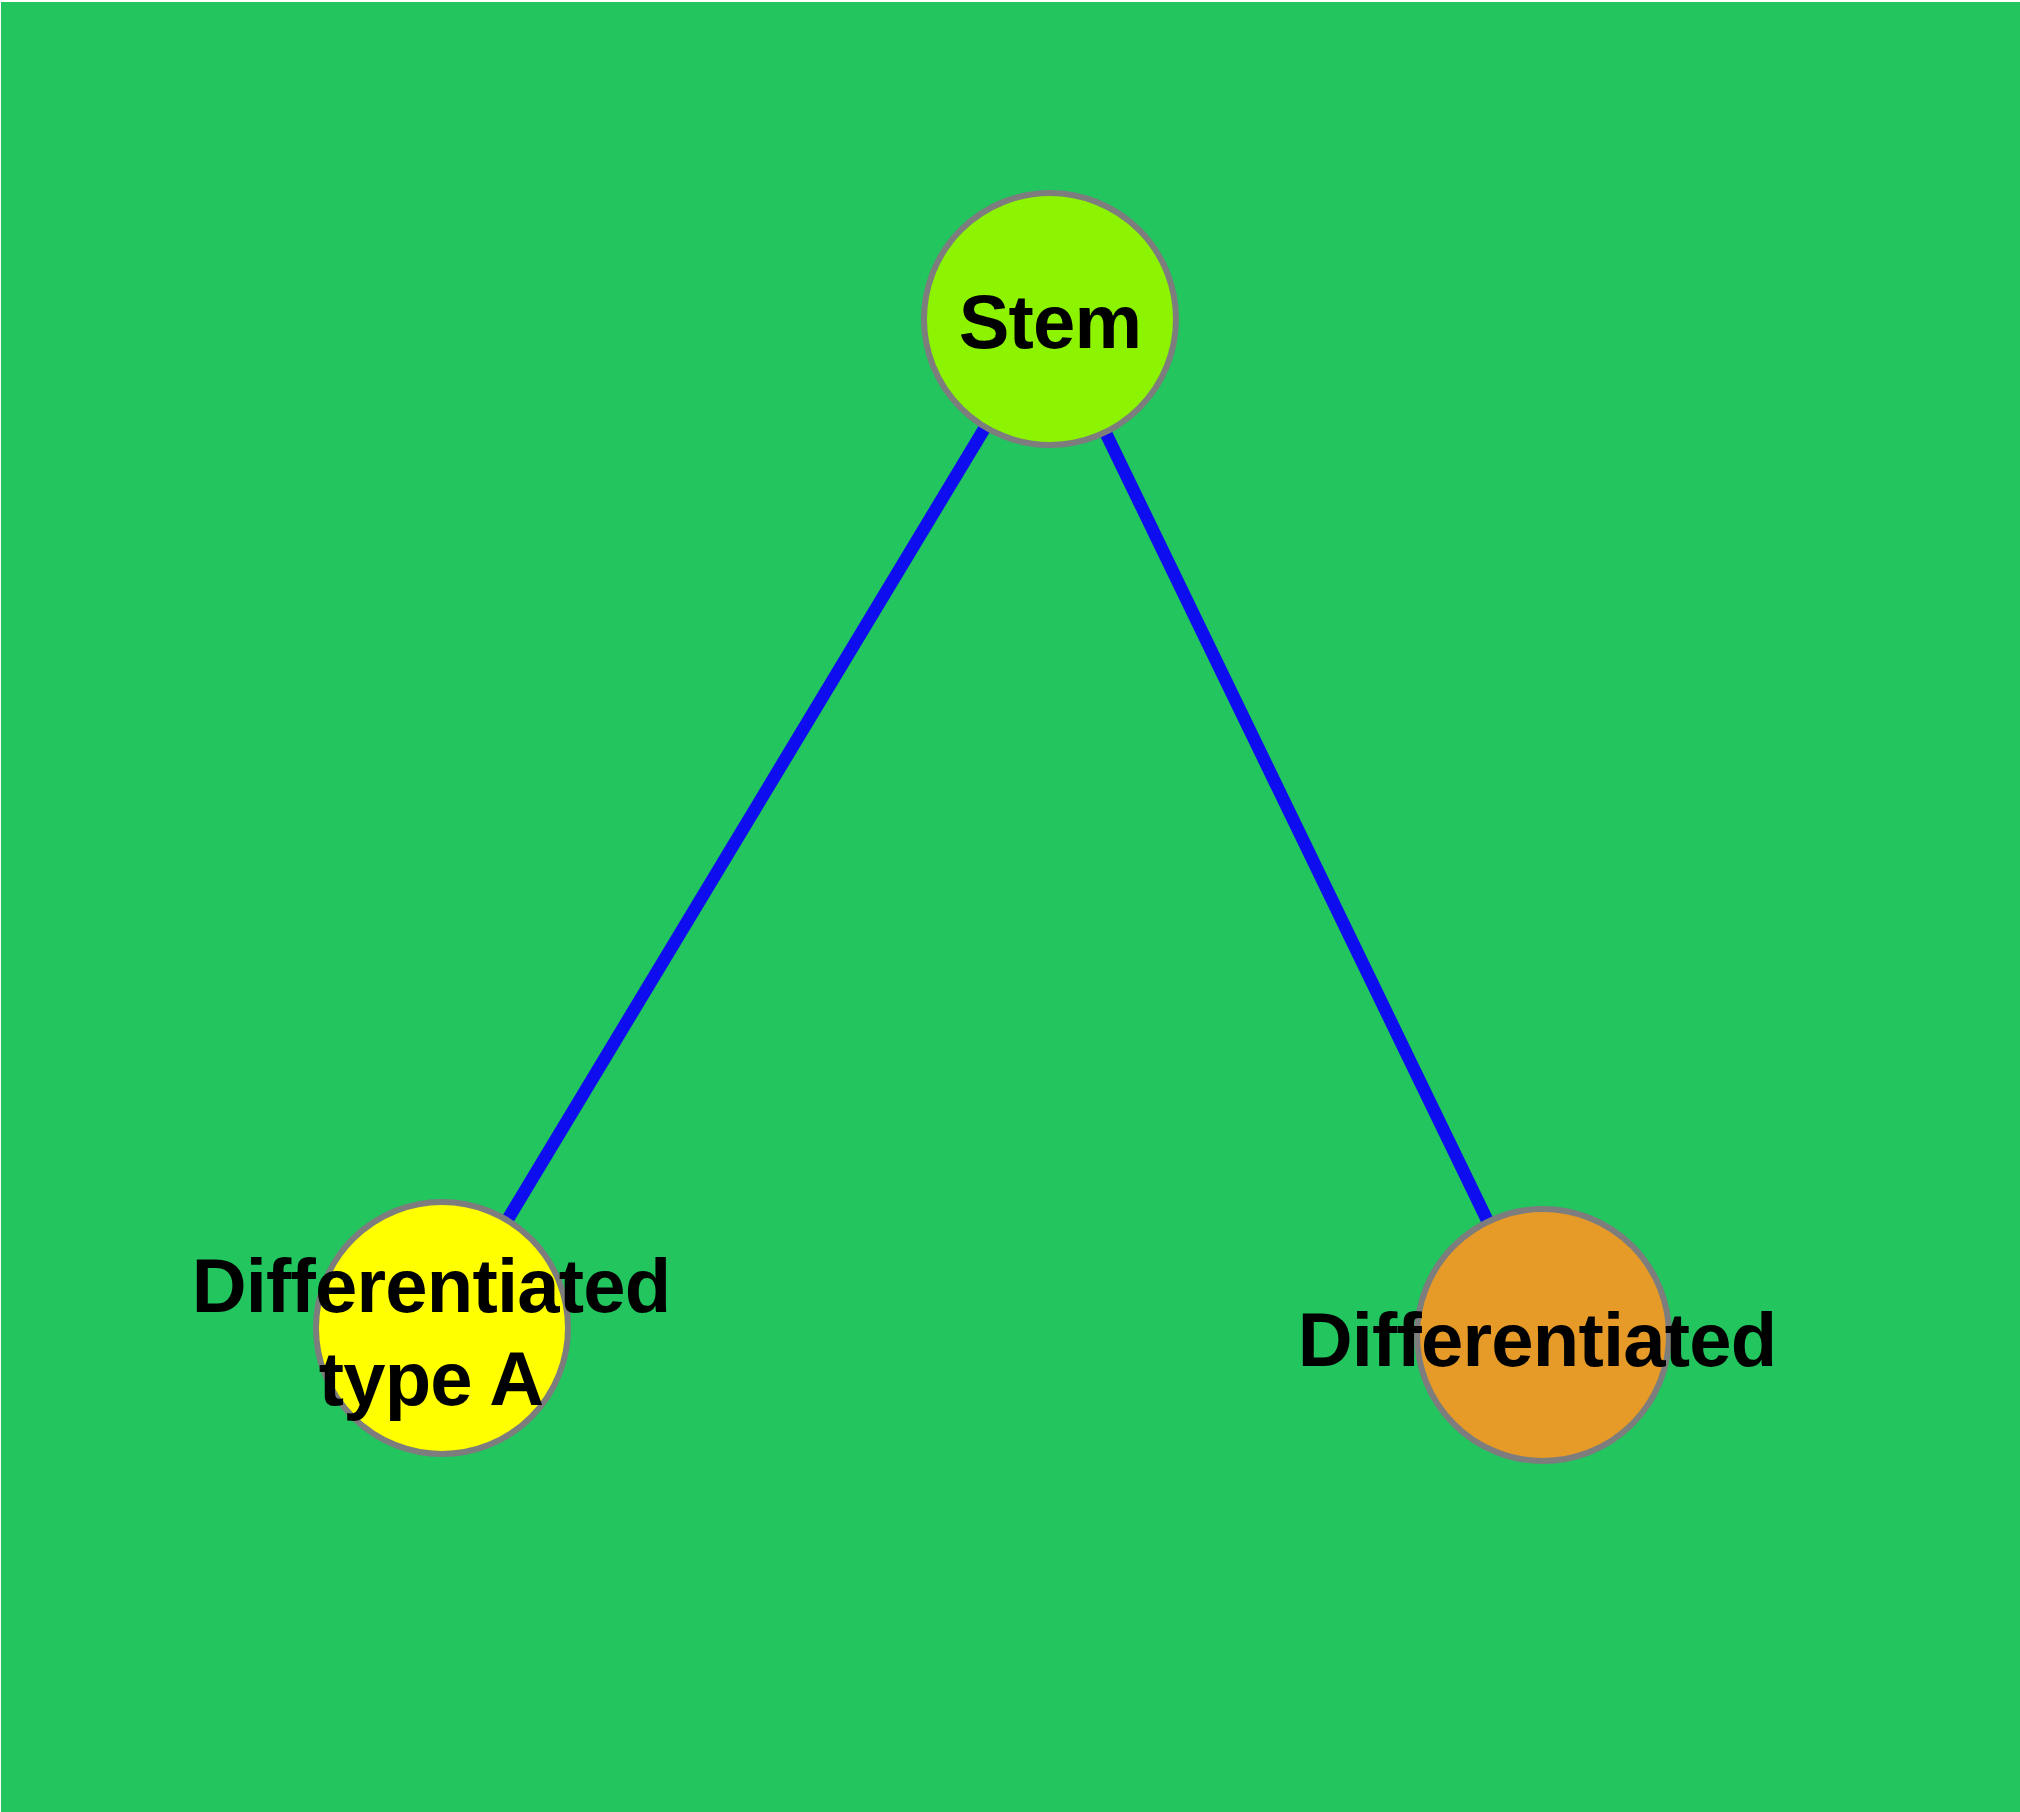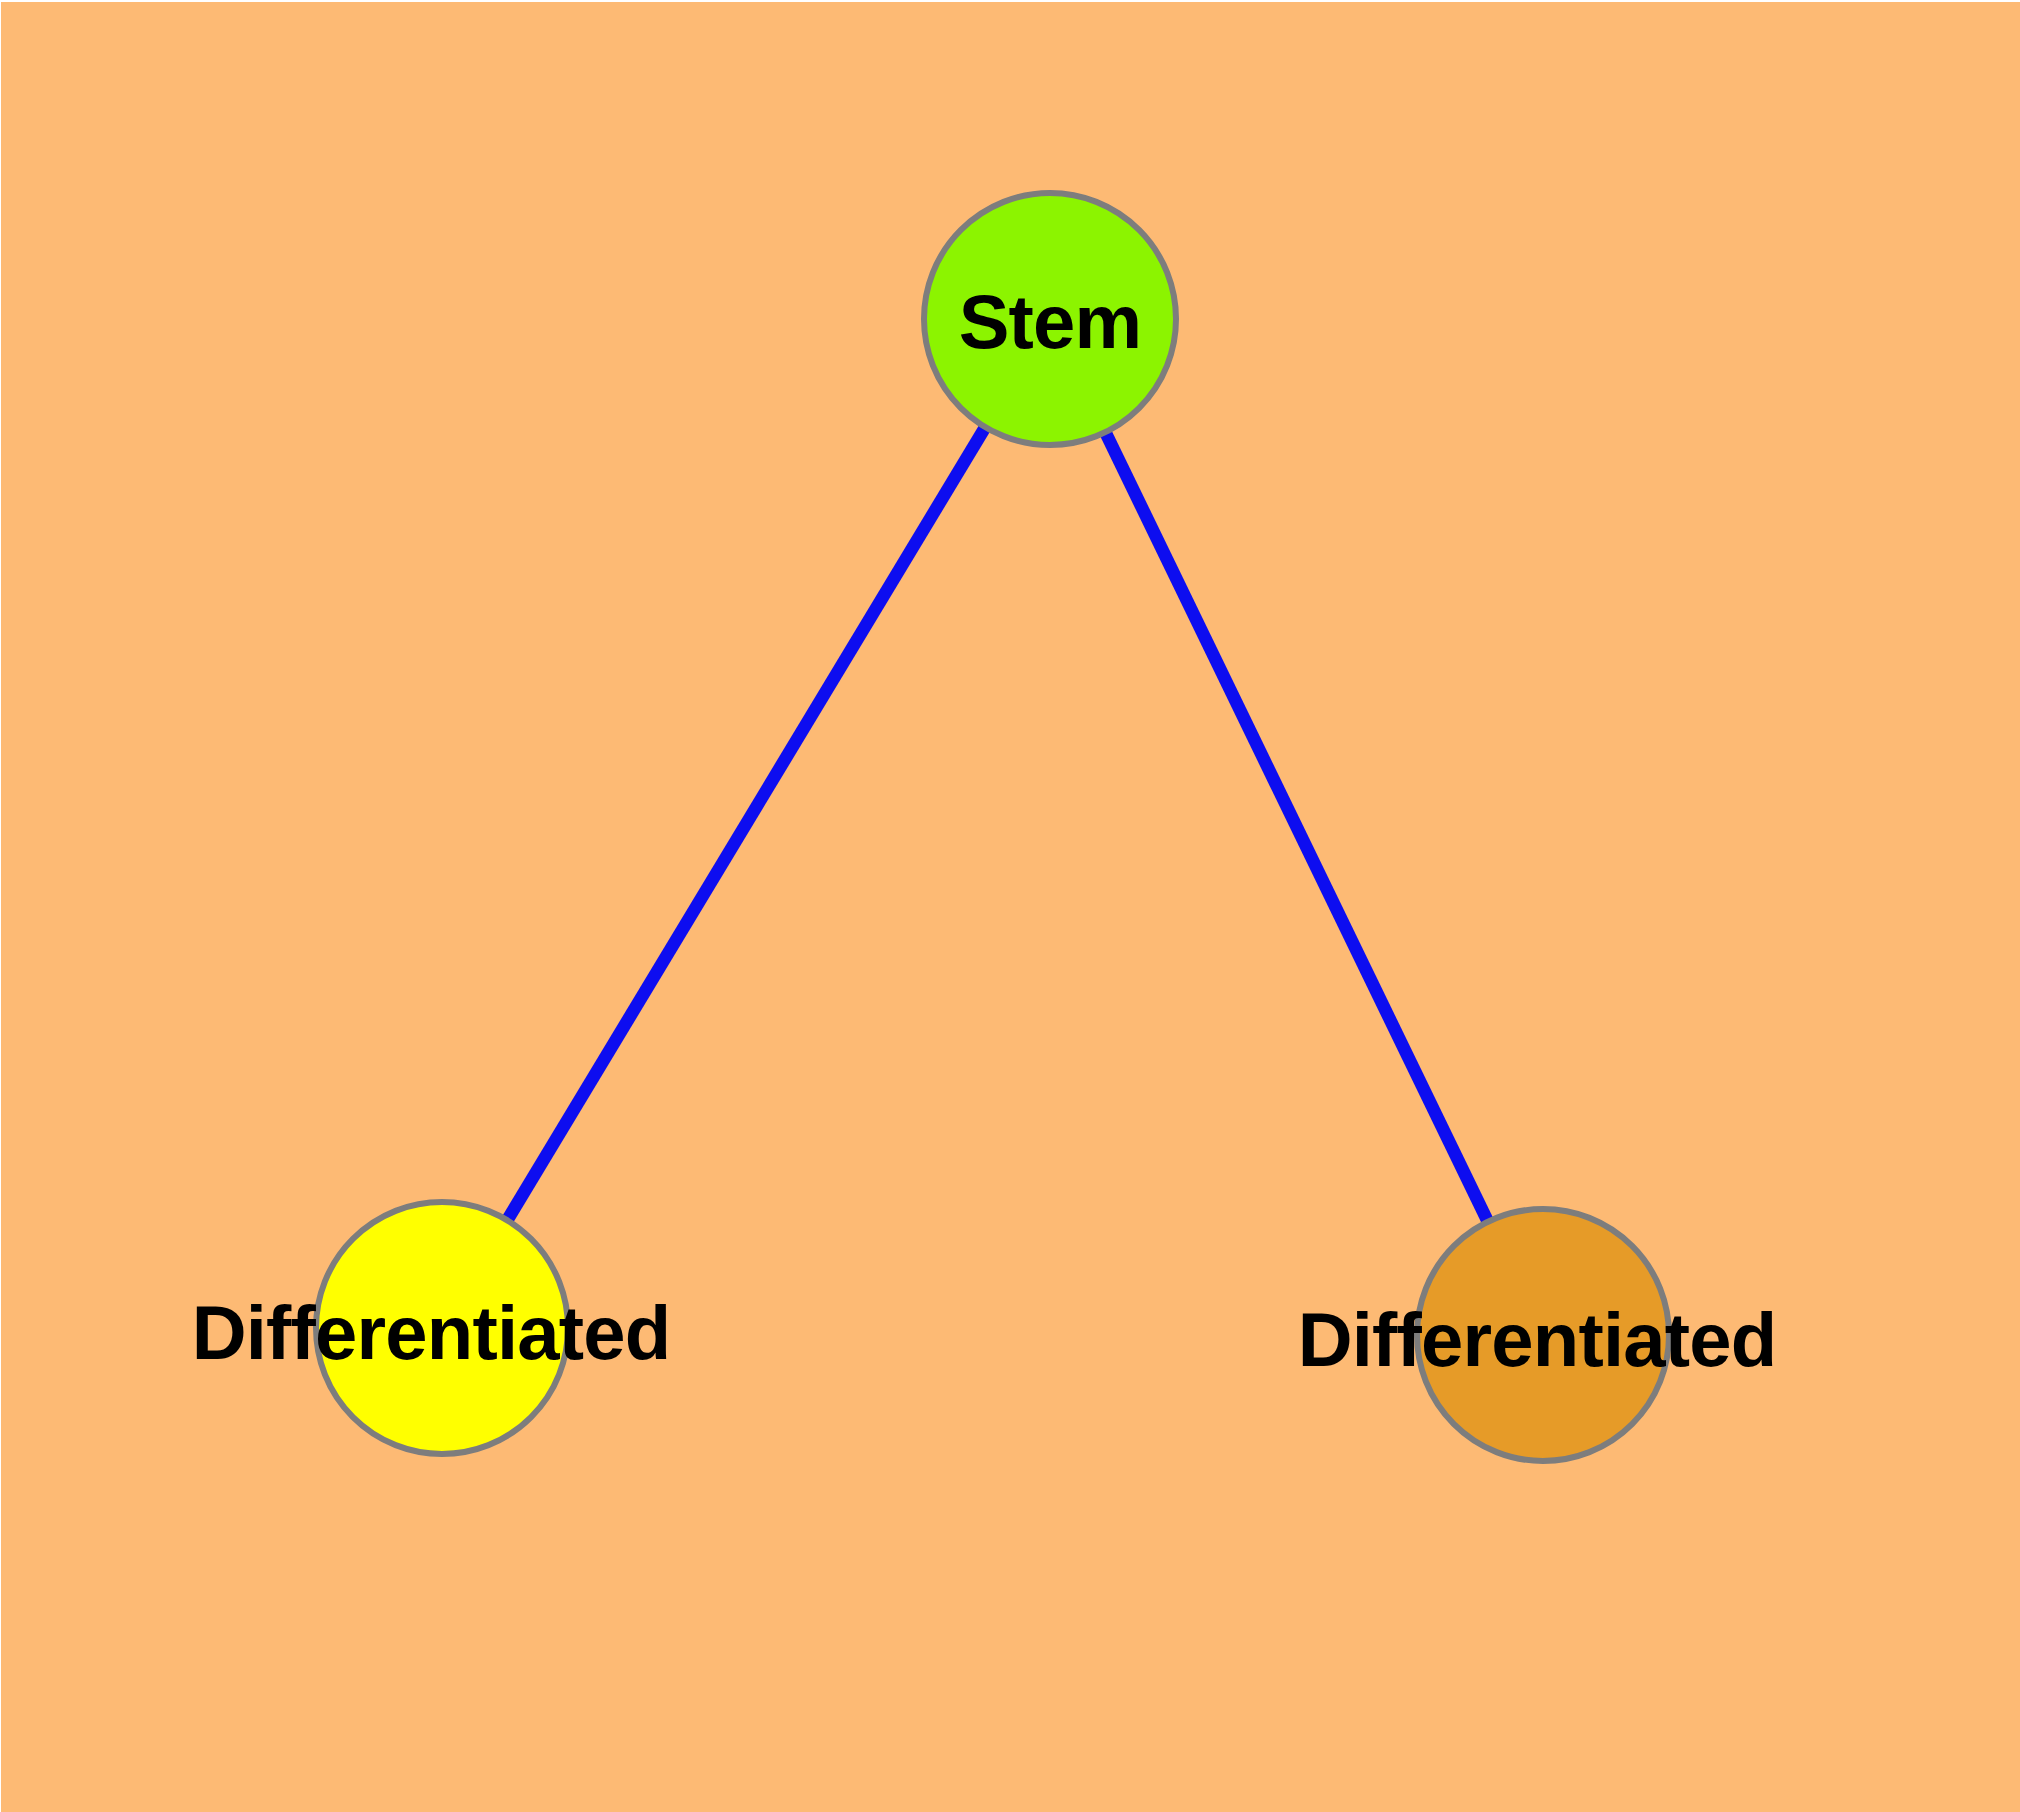--- a/index.html
+++ b/index.html
@@ -55,39 +55,40 @@
   #node-stem   { left: 1049px; top: 317px;  }
   #node-a      { left: 441px;  top: 1326px; }
   #node-b      { left: 1542px; top: 1333px; }
   #label-stem  { left: 1049px; top: 319px;  }
   #label-a     { left: 430px;  top: 1330px; }
   #label-b     { left: 1536px; top: 1337px; }
 </style>
 </head>
 <body>
 
-<div class="canvas" style="background-color: #fdba74;">
+<div class="canvas" style="background-color: #22c55e;">
 
   <svg class="edges-layer" viewBox="0 0 2384 2138" xmlns="http://www.w3.org/2000/svg">
     <line class="edge" x1="1238" y1="374" x2="520" y2="1565" style="stroke: rgb(13, 13, 240);"></line>
     <line class="edge" x1="1238" y1="374" x2="1819" y2="1573" style="stroke: rgb(13, 13, 240);"></line>
   </svg>
 
   <div class="node" id="node-stem" style="background-color: rgb(140, 244, 0);"></div>
 
   <div class="node" id="node-a" style="background-color: rgb(255, 255, 0);"></div>
 
   <div class="node" id="node-b" style="background-color: rgb(230, 155, 40);"></div>
 
   <div class="node-label" id="label-stem">
     <div>Stem</div>
   </div>
 
   <div class="node-label" id="label-a">
     <div>Differentiated</div>
+    <div>type A</div>
   </div>
 
   <div class="node-label" id="label-b">
     <div>Differentiated</div>
   </div>
 
 </div>
 
 
 </body></html>

